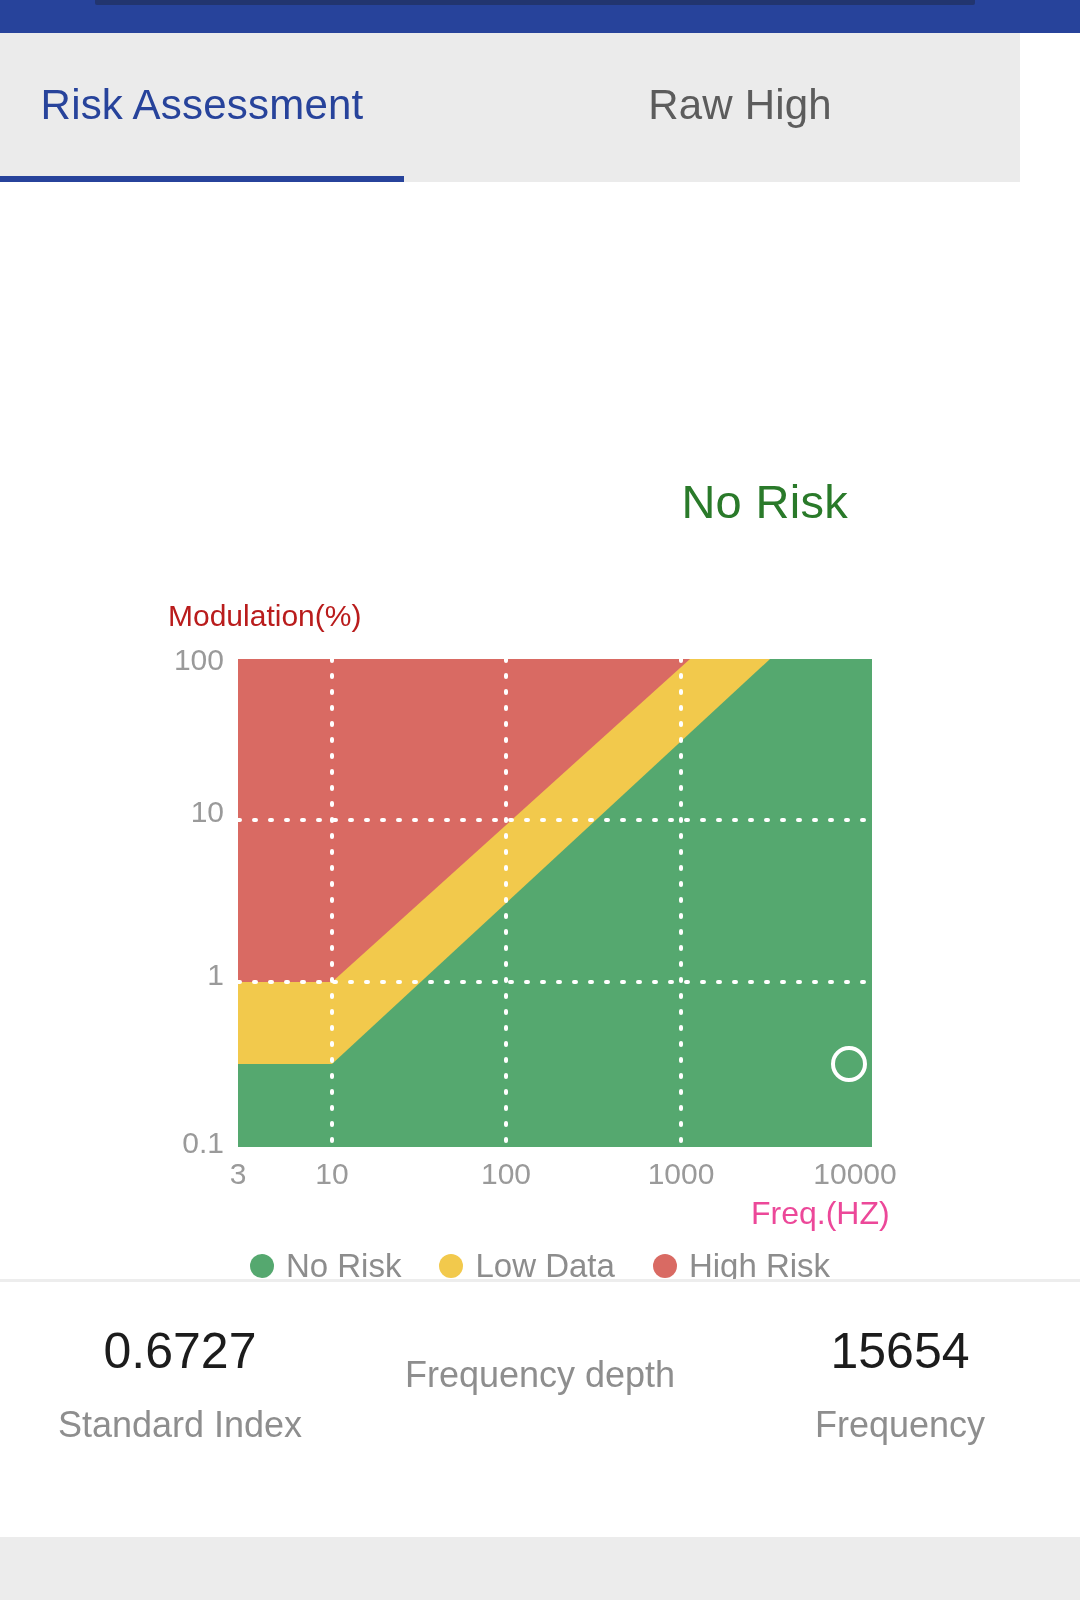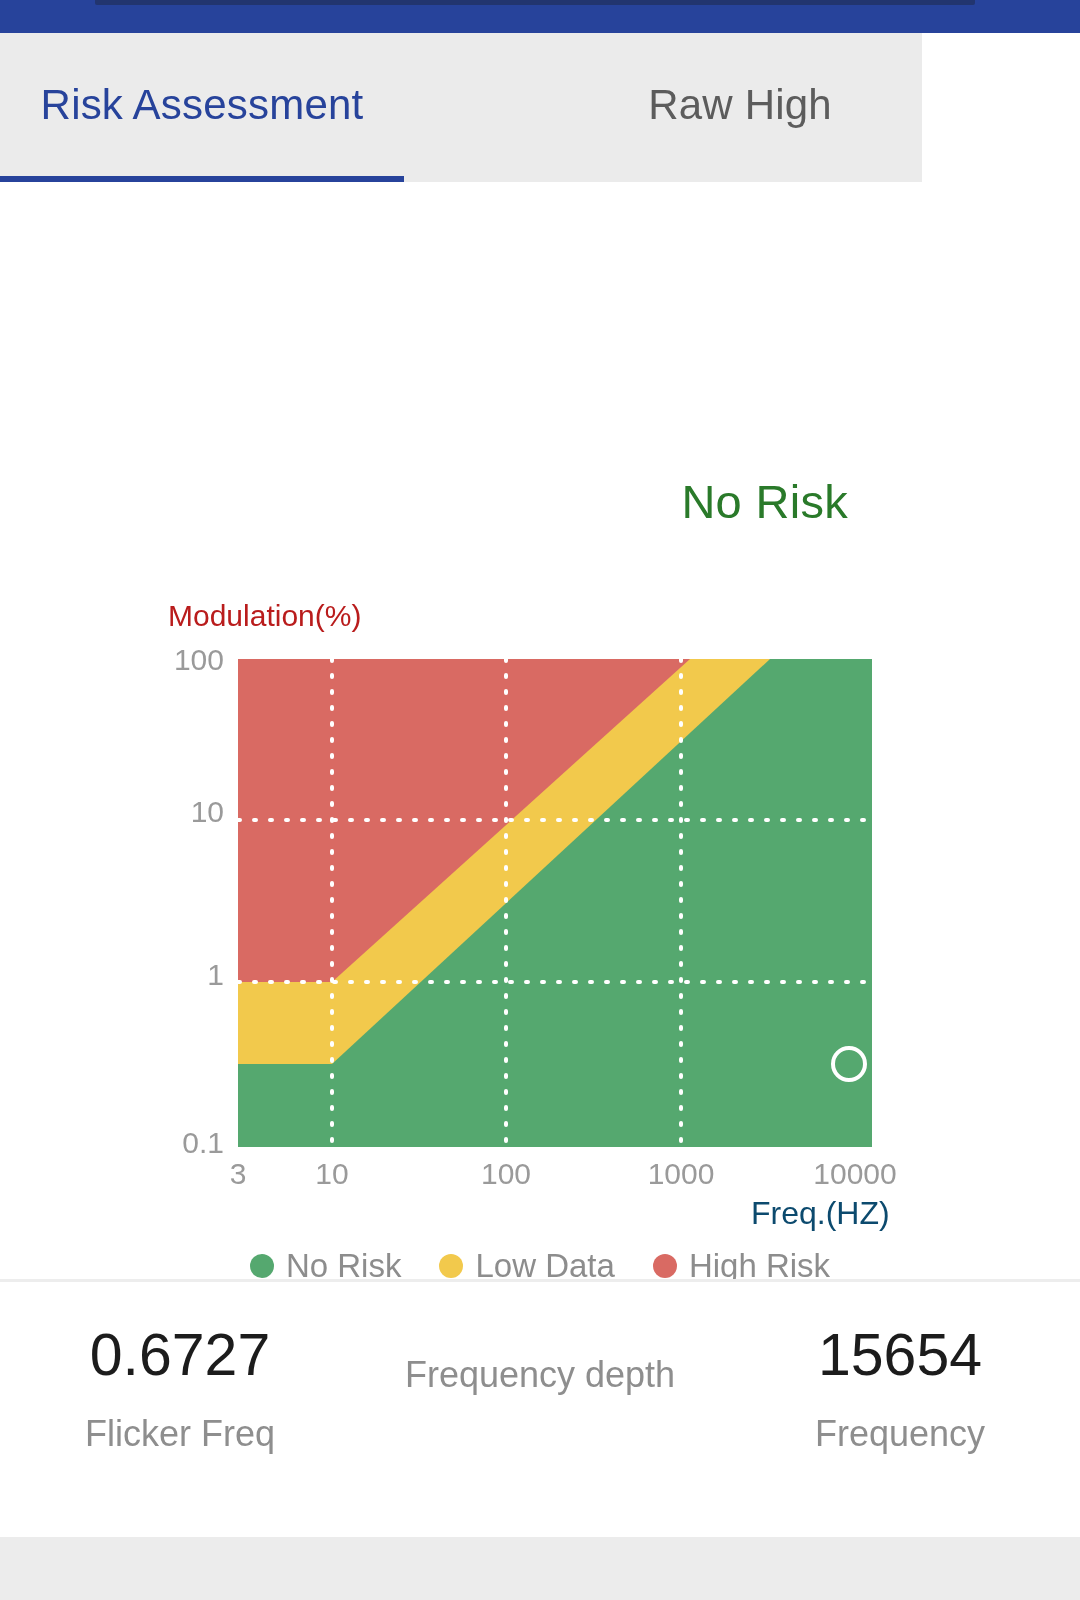--- a/index.html
+++ b/index.html
@@ -29,21 +29,21 @@
     width: 880px;
     height: 5px;
     background: #22356f;
     border-radius: 0 0 2px 2px;
   }
 
   
   #tab-bar {
     position: absolute;
     left: 0; top: 33px;
-    width: 922px;
+    width: 1020px;
     height: 149px;
     background: #ebebeb;
     display: flex;
     align-items: flex-end;
   }
   .tab {
     flex: 0 0 auto;
     height: 100%;
     display: flex;
     align-items: center;
@@ -142,21 +142,21 @@
     position: absolute;
     left: 0; top: 570px;
     width: 1080px;
     height: 44px;
   }
   #x-axis-title {
     position: absolute;
     left: 751px;
     top: 608px;
     font-size: 32px;
-    color: #0c4a6e;
+    color: #ec4899;
     white-space: nowrap;
   }
 
   
   #legend {
     position: absolute;
     left: 0;
     top: 660px;
     width: 1080px;
     display: flex;
@@ -209,21 +209,21 @@
   .metric {
     flex: 1 1 0;
     display: flex;
     flex-direction: column;
     align-items: center;
     justify-content: flex-start;
     padding-top: 44px;
     box-sizing: border-box;
   }
   .metric-value {
-    font-size: 59px;
+    font-size: 50px;
     color: #1c1c1c;
     line-height: 1;
     white-space: nowrap;
   }
   .metric-label {
     margin-top: 31px;
     font-size: 36px;
     color: #8e8e8e;
     line-height: 1;
     white-space: nowrap;
@@ -314,21 +314,21 @@
 
     <div id="chart-source">《IEEE Standard PAR1789》</div>
   </div>
 </div>
 
 <div id="metrics-divider"></div>
 
 <div id="metrics-row">
   <div class="metric">
     <div class="metric-value">0.6727</div>
-    <div class="metric-label">Flicker Freq</div>
+    <div class="metric-label">Standard Index</div>
   </div>
   <div class="metric">
     <div class="metric-label">Frequency depth</div>
   </div>
   <div class="metric">
     <div class="metric-value">15654</div>
     <div class="metric-label">Frequency</div>
   </div>
 </div>
 

